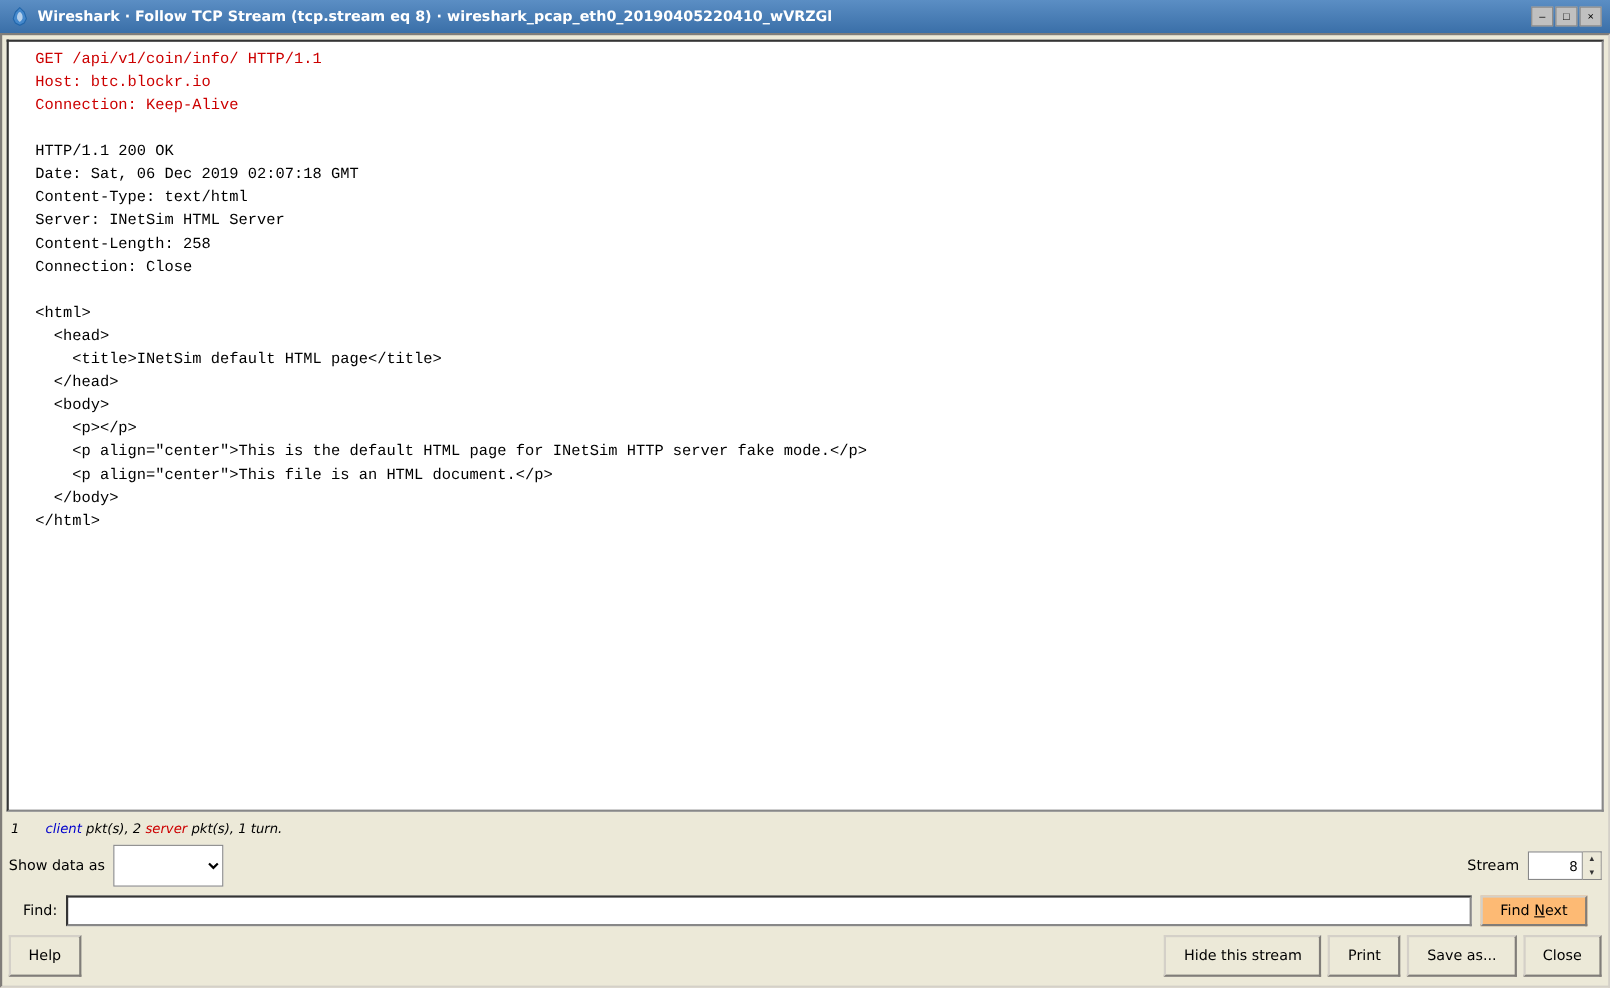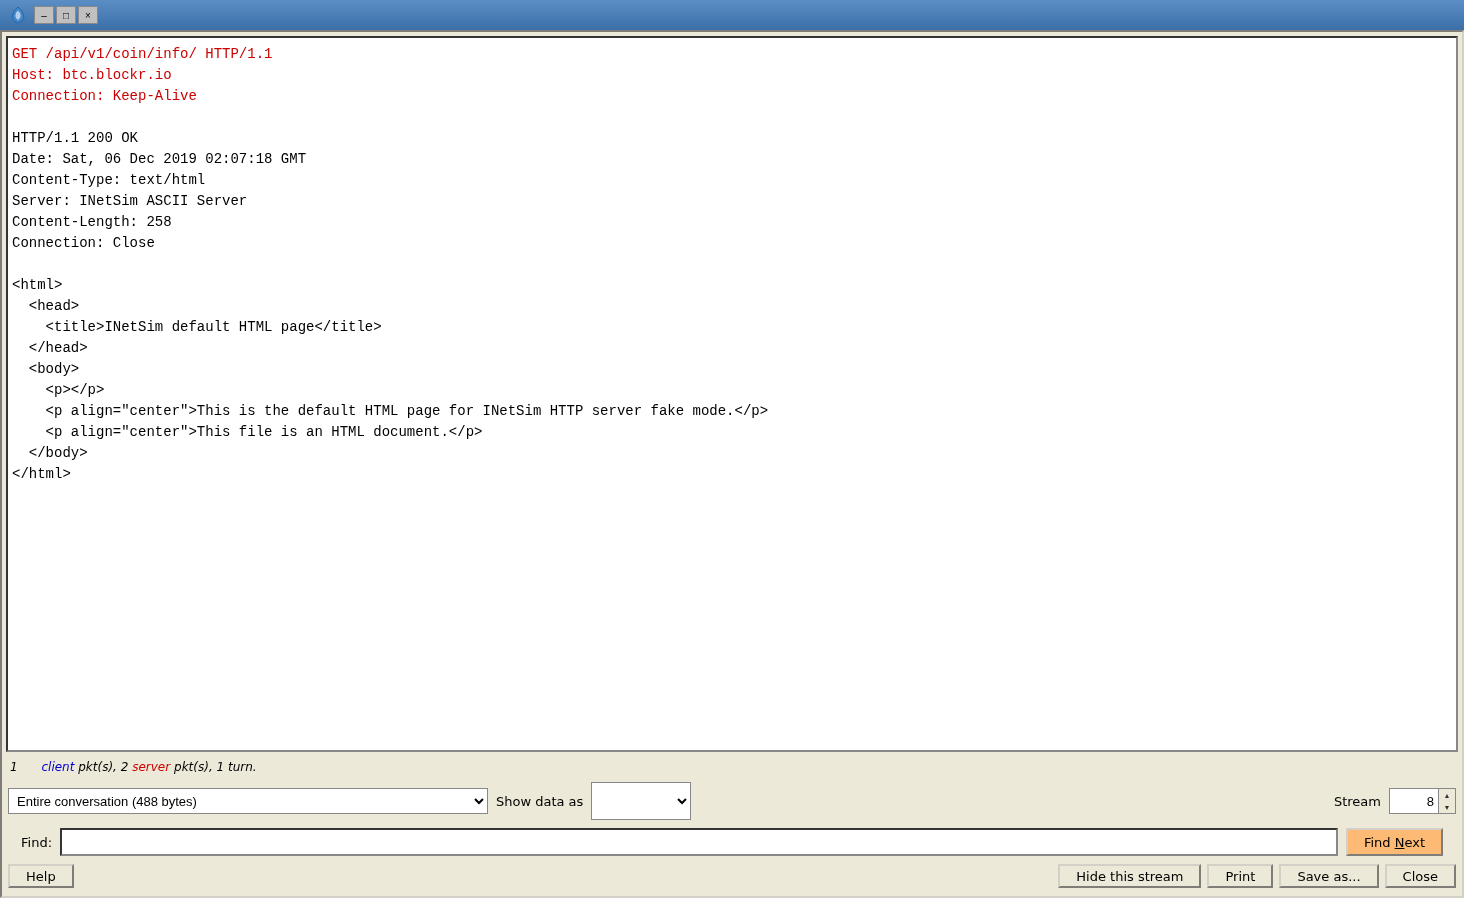--- a/index.html
+++ b/index.html
@@ -73,21 +73,21 @@
     }
 
     
     .stream-area {
       flex: 1;
       background: white;
       border: 2px inset #888;
       margin: 4px;
       overflow-y: auto;
       overflow-x: auto;
-      padding: 6px 4px;
+      padding: 6px 24px;
       font-family: 'Courier New', 'DejaVu Sans Mono', monospace;
       font-size: 14px;
       line-height: 1.5;
       white-space: pre;
     }
 
     .text-red { color: #cc0000; }
     .text-blue { color: #000000; margin-top: 27px; }
     .text-black { color: #000000; }
 
@@ -217,57 +217,58 @@
     
     .controls-row3 {
       display: flex;
       align-items: center;
       padding: 4px 6px 8px 6px;
       gap: 6px;
       flex-shrink: 0;
     }
 
     .action-btn {
-      height: 24px;
+      height: 38px;
       padding: 2px 16px;
       font-size: 13px;
       background: #ece9d8;
       border: 2px outset #d4d0c8;
       cursor: pointer;
       font-family: inherit;
       white-space: nowrap;
     }
 
     .spacer { flex: 1; }
   </style>
 </head>
 <body>
 
 <div class="title-bar">
   <svg class="title-bar-icon" viewBox="0 0 20 20">
     <path d="M10 2 L6 6 L4 12 L6 16 L10 18 L14 16 L16 12 L14 6 Z" fill="#4488cc" stroke="#2266aa" stroke-width="1"></path>
     <path d="M8 8 Q10 4 12 8 Q14 12 10 15 Q6 12 8 8Z" fill="white" opacity="0.6"></path>
   </svg>
+  <span class="title-bar-text">Wireshark · Follow TCP Stream (tcp.stream eq 8) · wireshark_pcap_eth0_20190405220410_wVRZGl</span>
   <div class="title-bar-controls">
     <button class="title-bar-btn">–</button>
     <button class="title-bar-btn">□</button>
     <button class="title-bar-btn">×</button>
   </div>
 </div>
 
 <div class="window-content">
 
   <div class="stream-area" id="streamArea"><span class="text-red">GET /api/v1/coin/info/ HTTP/1.1
 </span><span class="text-red">Host: btc.blockr.io
 </span><span class="text-red">Connection: Keep-Alive
 </span><span class="text-black">
 </span><span class="text-blue">HTTP/1.1 200 OK
 </span><span class="text-blue">Date: Sat, 06 Dec 2019 02:07:18 GMT
 </span><span class="text-blue">Content-Type: text/html
-</span><span class="text-blue">Server: INetSim ASCII Server
+</span><span class="text-blue">Server: INetSim HTML Server
 </span><span class="text-blue">Content-Length: 258
 </span><span class="text-blue">Connection: Close
 </span><span class="text-black">
 </span><span class="text-blue">&lt;html&gt;
 </span><span class="text-blue">  &lt;head&gt;
 </span><span class="text-blue">    &lt;title&gt;INetSim default HTML page&lt;/title&gt;
 </span><span class="text-blue">  &lt;/head&gt;
 </span><span class="text-blue">  &lt;body&gt;
 </span><span class="text-blue">    &lt;p&gt;&lt;/p&gt;
 </span><span class="text-blue">    &lt;p align="center"&gt;This is the default HTML page for INetSim HTTP server fake mode.&lt;/p&gt;
@@ -279,21 +280,20 @@
   <div class="status-bar">
     <span id="clientCount">1 </span>
     <span id="clientLabel" style="font-style:italic; color:#0000cc;margin-left:20px;">client </span>
     <span id="clientPkts">pkt(s), </span>
     <span id="serverCount">2 </span>
     <span id="serverLabel" style="font-style:italic; color:#cc0000;">server </span>
     <span id="serverPkts">pkt(s), 1 turn.</span>
   </div>
 
   <div class="controls-row1">
-    <select class="conversation-select" id="convSelect"><option>Entire conversation (488 bytes)</option></select>
 
     <span class="show-data-label">Show data as</span>
     <select class="data-format-select" id="dataFormatSelect"><option>ASCII</option><option>Hex Dump</option><option>C Arrays</option><option>Raw</option><option>EBCDIC</option><option>Hex</option><option>UTF-8</option><option>YAML</option></select>
 
     <span class="stream-label">Stream</span>
     <div class="stream-input-wrapper">
       <input class="stream-number-input" type="text" id="streamNumberInput" value="8" style="">
       <div class="stream-spinner">
         <button class="spinner-btn">▲</button>
         <button class="spinner-btn">▼</button>

